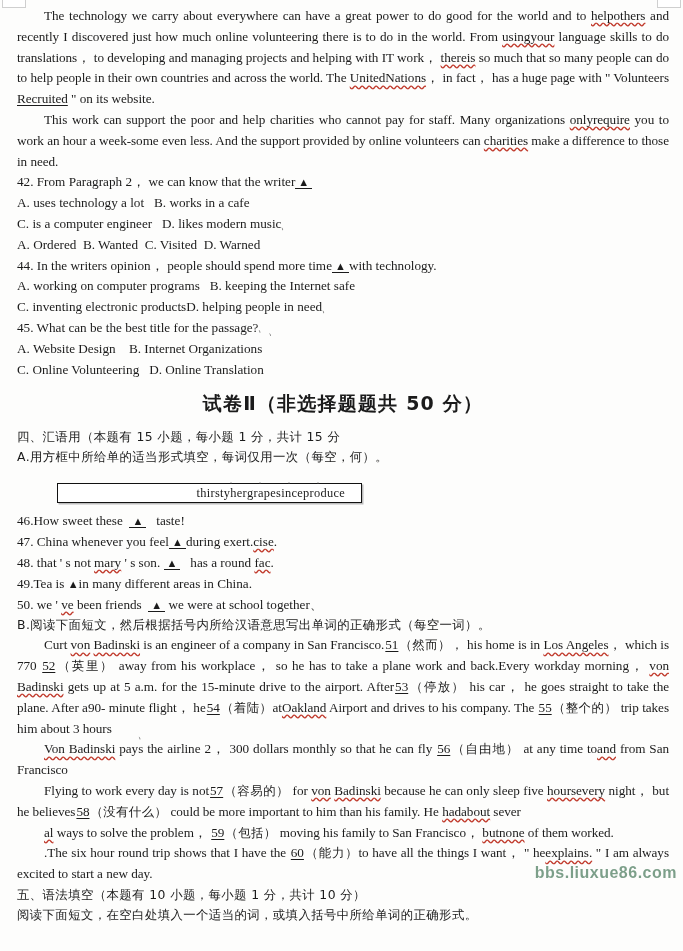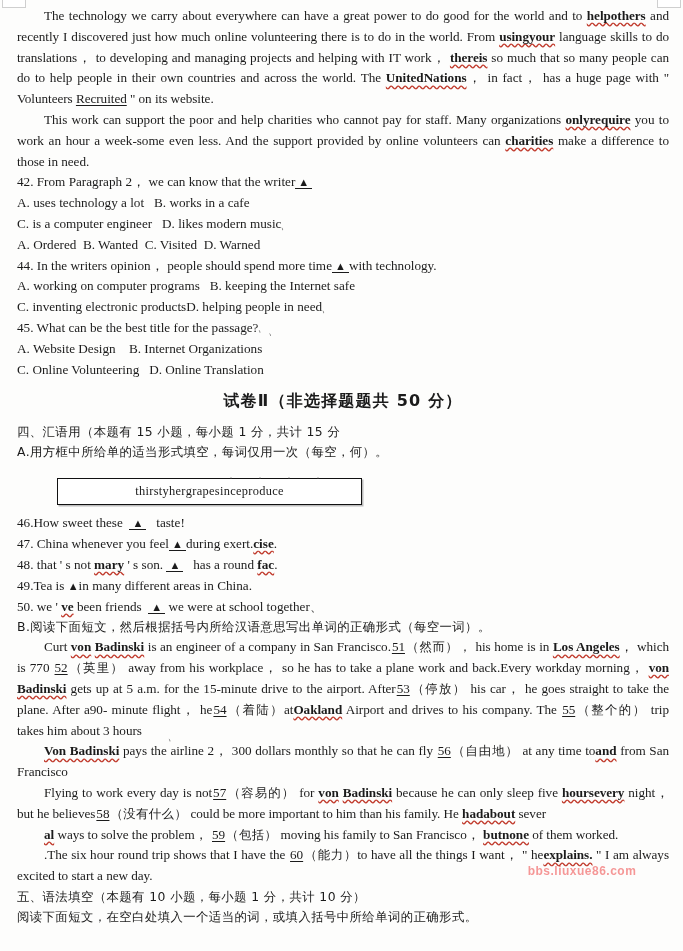--- a/index.html
+++ b/index.html
@@ -66,39 +66,38 @@
   .cn {
     font-family: "DejaVu Sans", "Liberation Sans", sans-serif;
     font-size: 12.4px;
     letter-spacing: 0.4px;
   }
 
   .paper-title {
     text-align: center;
     font-family: "DejaVu Sans", "Liberation Sans", sans-serif;
     font-weight: bold;
-    font-size: 16px;
+    font-size: 19px;
     letter-spacing: 1.2px;
     margin: 11px 0 10px 0;
   }
 
   .sec-head {
     font-family: "DejaVu Sans", "Liberation Sans", sans-serif;
     font-size: 12.4px;
     line-height: 20px;
     letter-spacing: 0.4px;
     white-space: nowrap;
   }
 
   
   .sq {
     text-decoration: underline wavy #c0392b;
     text-decoration-skip-ink: none;
     text-underline-offset: 1.5px;
-    font-weight: bold;
   }
   
   .ul { text-decoration: underline; text-underline-offset: 1.5px; }
   
   .blank {
     text-decoration: underline;
     text-underline-offset: 2px;
     padding: 0 1px;
   }
   
@@ -130,25 +129,25 @@
     position: absolute;
     left: 212px;
     top: -7px;
     letter-spacing: 11px;
     font-size: 12px;
     color: #333;
   }
   .wordbank {
     border: 1.6px solid #111;
     width: 305px;
-    height: 27px;
+    height: 20px;
     display: flex;
     align-items: center;
-    justify-content: center;
-    padding: 0 5px;
+    justify-content: flex-end;
+    padding: 0 16px;
     box-sizing: border-box;
     background: #fff;
     box-shadow: 1.5px 1.5px 0 #bdbdbd;
   }
   .wordbank span {
     font-family: "Liberation Serif", serif;
     font-size: 12.4px;
     letter-spacing: .3px;
   }
 
@@ -168,24 +167,24 @@
     font-size: 33px;
     letter-spacing: 2px;
     color: #b9b9b9;
     line-height: 34px;
     -webkit-text-stroke: 1px #d8d8d8;
     text-align: center;
   }
   .wm-url {
     font-family: "Liberation Sans", sans-serif;
     font-weight: bold;
-    font-size: 12px;
+    font-size: 16px;
     letter-spacing: .5px;
-    color: #ef4444;
-    text-align: center;
+    color: #14532d;
+    text-align: right;
     margin-top: 1px;
   }
   .sp { white-space: pre; }
 </style>
 </head>
 <body>
 
 <div class="page">
 
   <div class="edge-mark left"></div>

